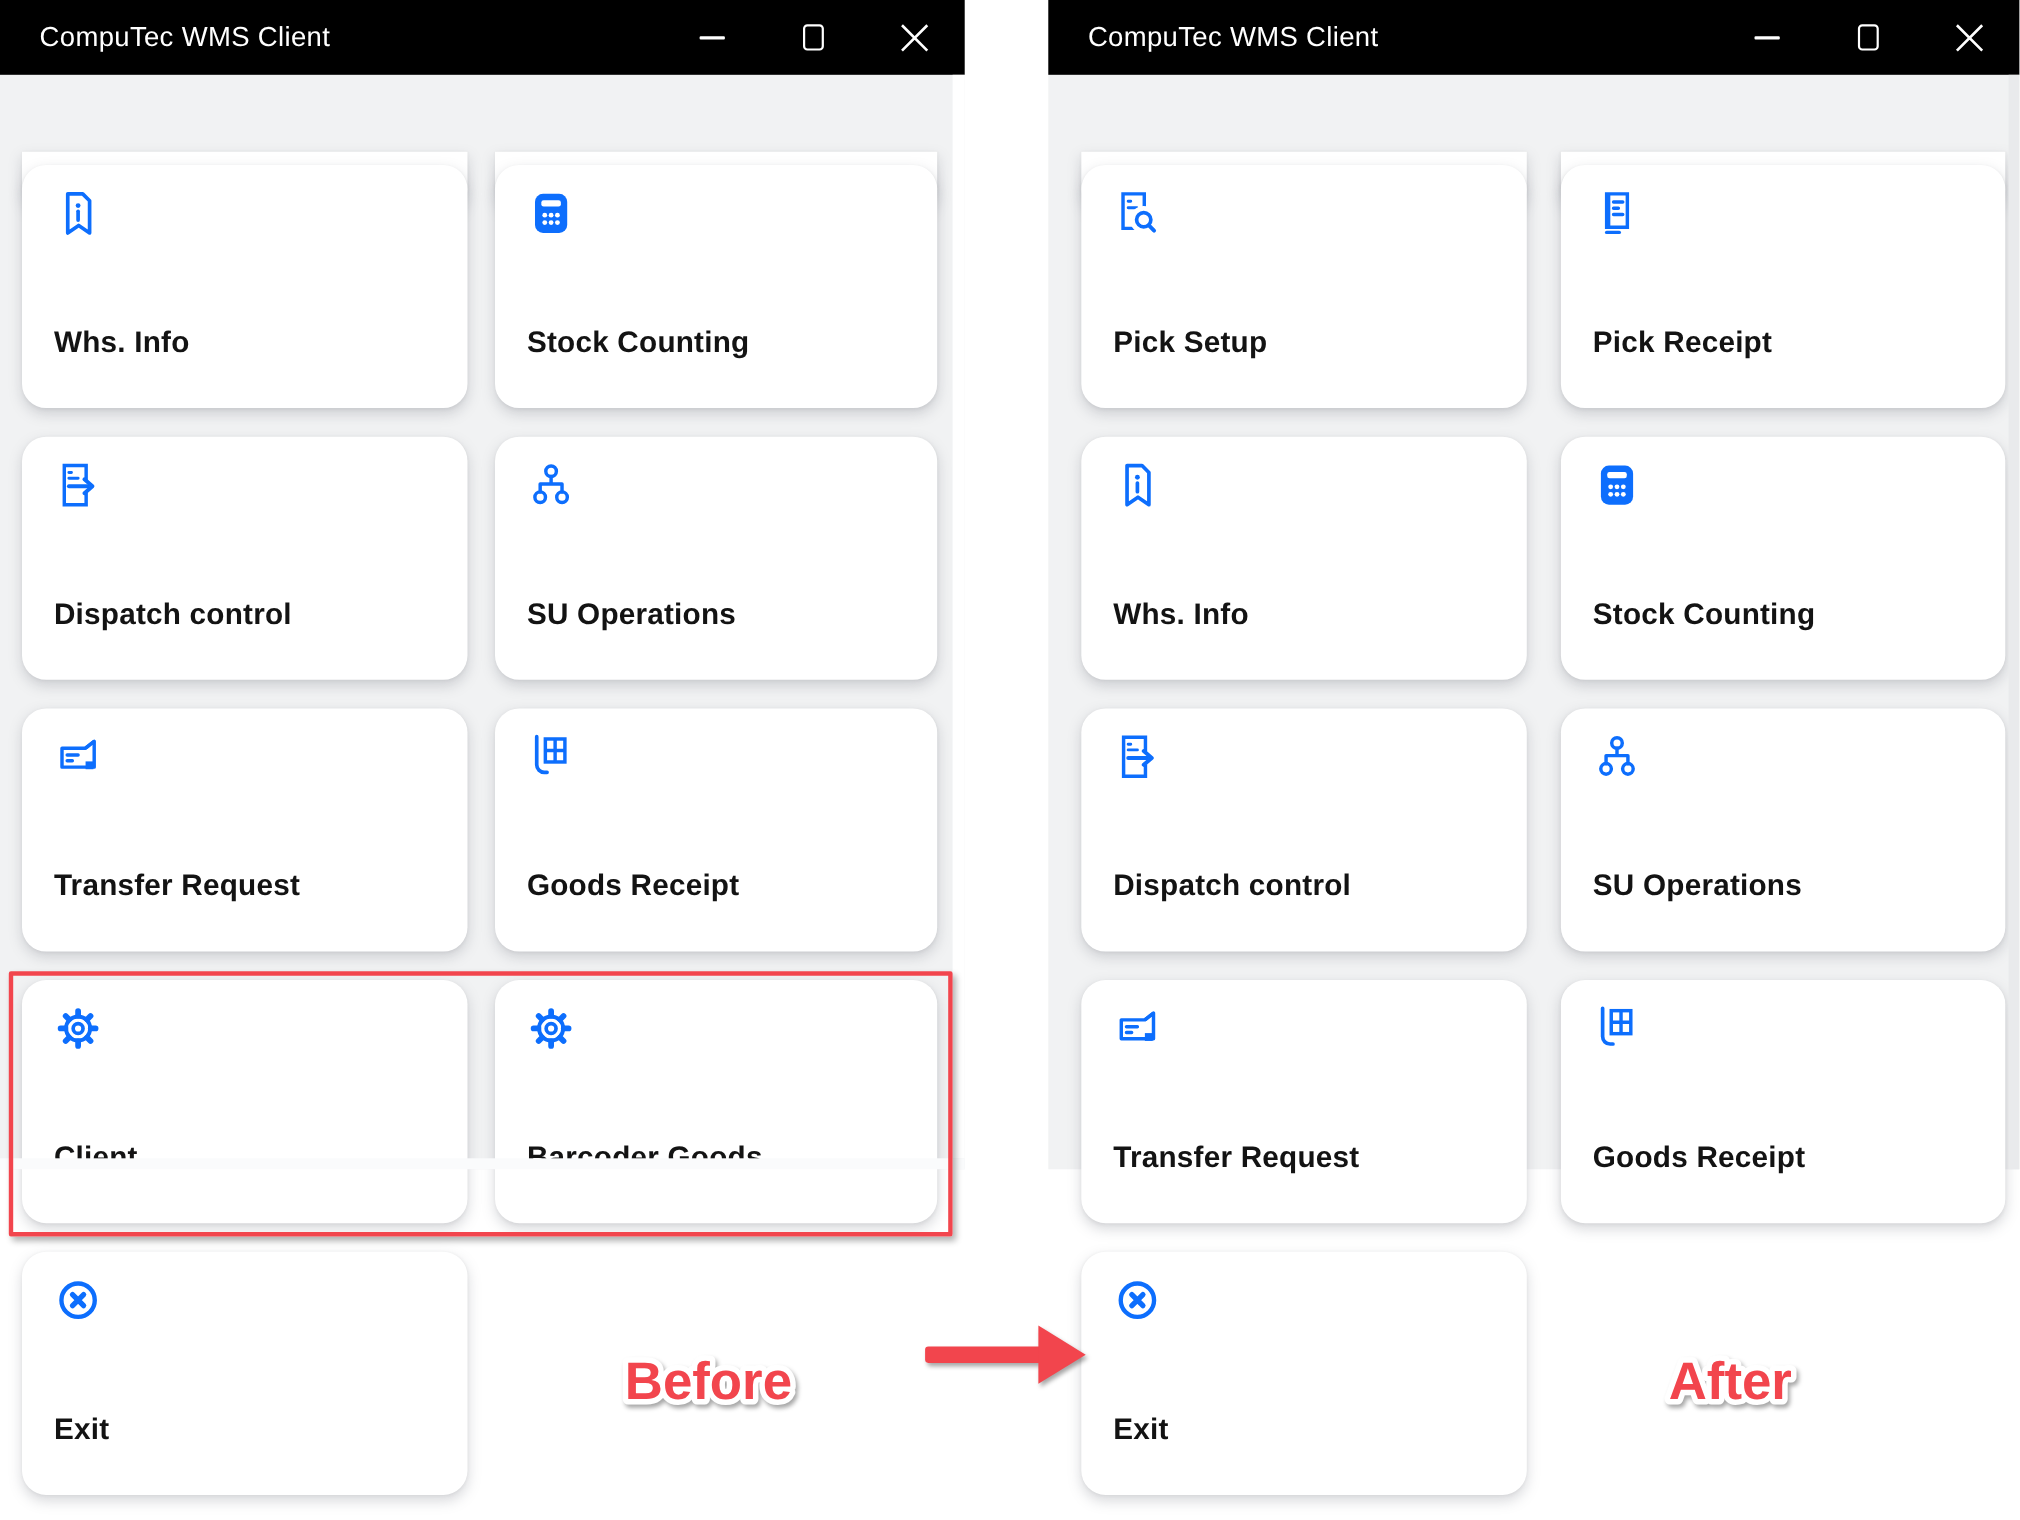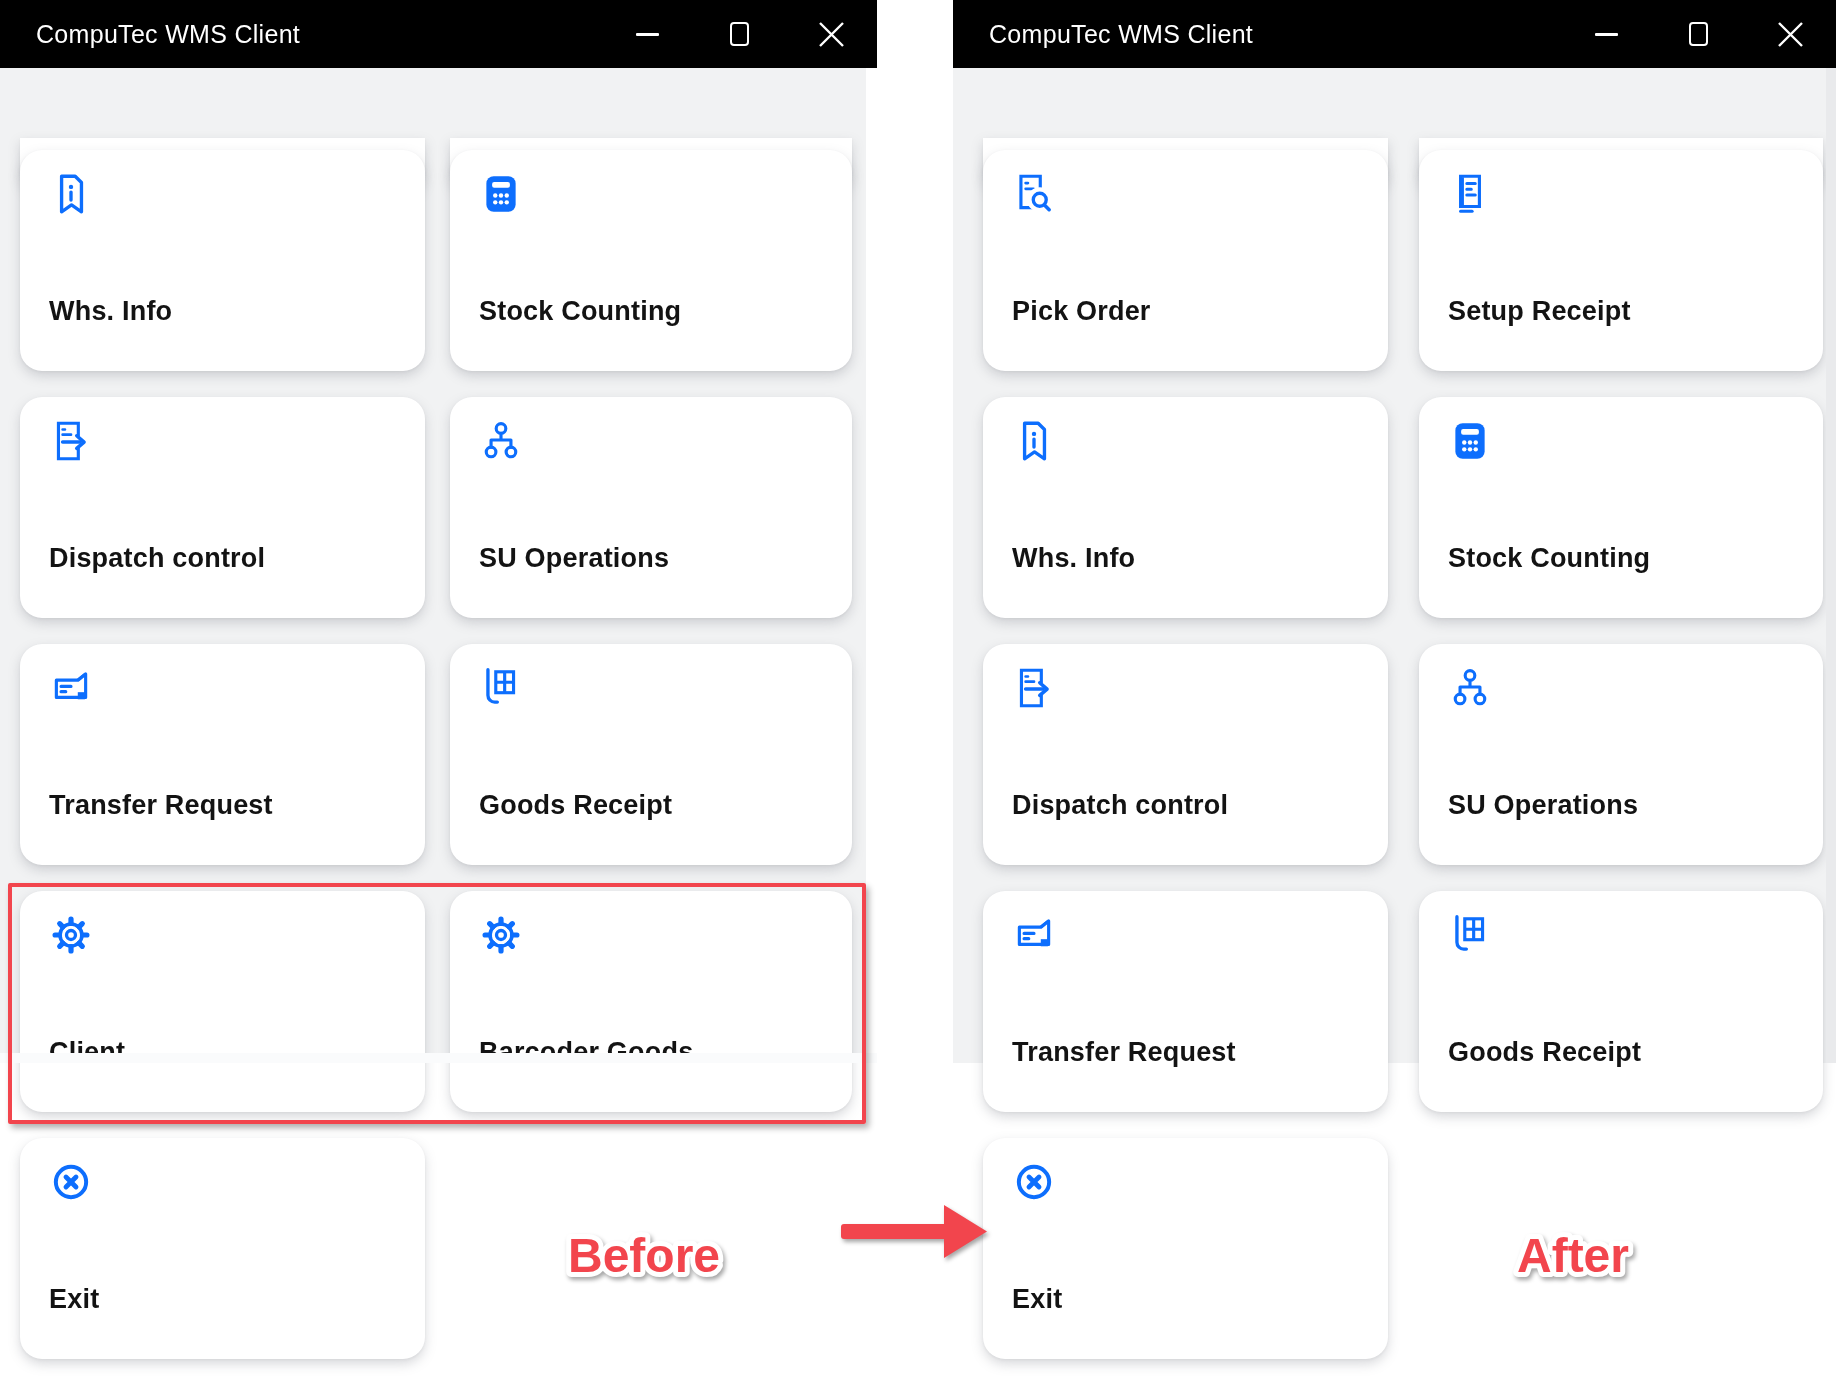--- a/index.html
+++ b/index.html
@@ -215,32 +215,32 @@
   <div class="tile" style="left: 30px; top: 82px; width: 405px;">
         <span class="ticon">
           <svg viewBox="0 0 44 44" fill="none" stroke="#0d6efd">
             <path d="M9.5 5H28V35H9.5Z" stroke-width="3"></path>
             <path d="M14 11.5h2.2M14 17h7.5" stroke-width="2.6" stroke-linecap="round"></path>
             <circle cx="27.5" cy="27.5" r="8.5" stroke="#fff" stroke-width="7" fill="#fff"></circle>
             <circle cx="27.5" cy="27.5" r="6.2" stroke-width="3.2"></circle>
             <path d="M32 32.5l4.5 4.5" stroke-width="3.4" stroke-linecap="round"></path>
           </svg>
         </span>
-        <span class="tlabel">Pick Order</span>
+        <span class="tlabel">Pick Setup</span>
       </div>
       <div class="tile" style="left: 466px; top: 82px; width: 404px;">
         <span class="ticon">
           <svg viewBox="0 0 44 44" fill="none" stroke="#0d6efd">
             <path d="M13 5H31V34H13Z" stroke-width="3"></path>
             <path d="M14.7 6v27" stroke-width="3"></path>
             <path d="M19 12h8M19 17.5h4.2M19 23h8" stroke-width="3" stroke-linecap="round"></path>
             <path d="M13 38.5h11" stroke-width="3" stroke-linecap="round"></path>
           </svg>
         </span>
-        <span class="tlabel">Setup Receipt</span>
+        <span class="tlabel">Pick Receipt</span>
       </div>
       <div class="tile" style="left: 30px; top: 329px; width: 405px;">
         <span class="ticon">
           <svg viewBox="0 0 44 44">
             <path d="M13 5H26L32 11V39L22.5 32.5L13 39Z" fill="none" stroke="#0d6efd" stroke-width="3.2" stroke-linejoin="round"></path>
             <circle cx="22" cy="15.2" r="2.1" fill="#0d6efd"></circle>
             <path d="M22 20.2v7.6" stroke="#0d6efd" stroke-width="3.2" stroke-linecap="round"></path>
           </svg>
         </span>
         <span class="tlabel">Whs. Info</span>

